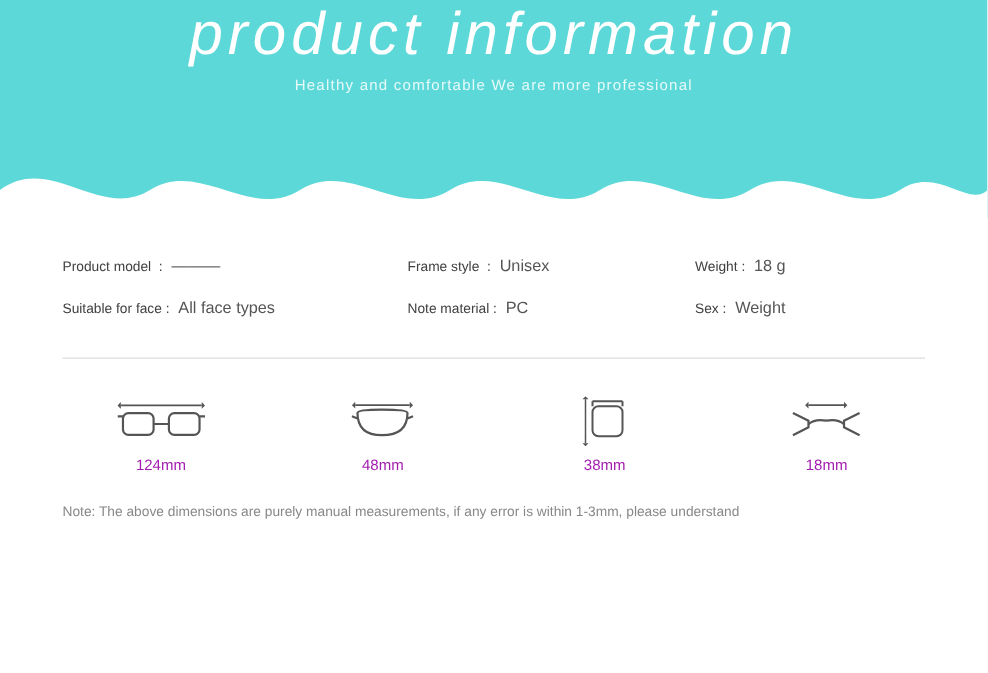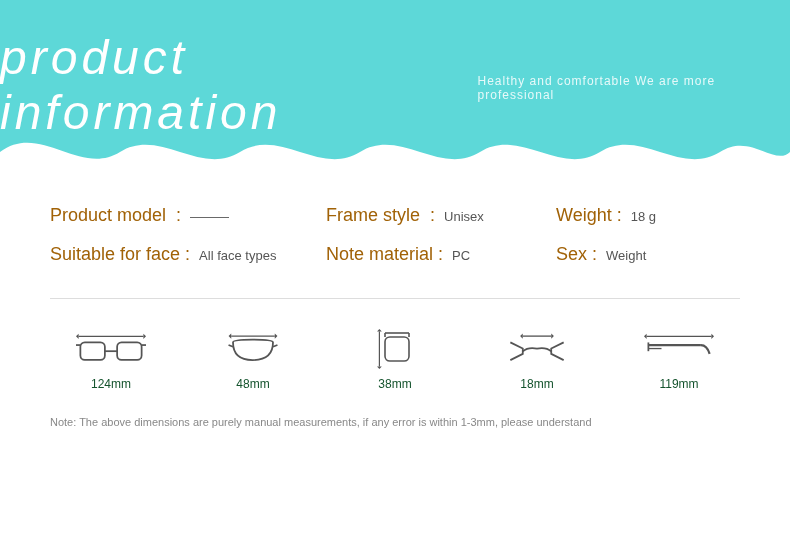--- a/index.html
+++ b/index.html
@@ -11,20 +11,21 @@
       overflow: hidden;
     }
 
     
     .header {
       background: #5dd8d8;
       width: 100%;
       height: 175px;
       position: relative;
       display: flex;
+      flex-direction: column;
       align-items: center;
       justify-content: flex-start;
     }
 
     .header-title {
       font-size: 48px;
       color: #fff;
       letter-spacing: 4px;
       font-weight: 300;
       font-style: italic;
@@ -63,22 +64,22 @@
       margin-bottom: 18px;
     }
 
     .info-group {
       display: flex;
       align-items: baseline;
       flex: 1;
     }
 
     .info-label {
-      font-size: 18px;
-      color: #a16207;
+      font-size: 11px;
+      color: #404040;
       white-space: nowrap;
       text-align: right;
     }
 
     .info-value {
       font-size: 13px;
       color: #555;
       margin-left: 4px;
     }
 
@@ -105,21 +106,21 @@
     }
 
     .measure-icon {
       display: flex;
       flex-direction: column;
       align-items: center;
     }
 
     .measure-label {
       font-size: 12px;
-      color: #14532d;
+      color: #a21caf;
     }
 
     
     .glasses-icon svg {
       width: 70px;
       height: 40px;
     }
 
     
     .note {
@@ -249,32 +250,16 @@
         <polygon points="46,5 46,11 49,8" fill="#555"></polygon>
 
         <path d="M0,15 L14,22 L14,28 L0,35" fill="none" stroke="#555" stroke-width="2"></path>
         <path d="M60,15 L46,22 L46,28 L60,35" fill="none" stroke="#555" stroke-width="2"></path>
         <path d="M14,25 Q20,20 30,22 Q40,20 46,25" fill="none" stroke="#555" stroke-width="2"></path>
       </svg>
     </div>
     <span class="measure-label">18mm</span>
   </div>
 
-  <div class="measure-item">
-    <div class="glasses-icon measure-icon">
-      <svg viewBox="0 0 80 45" xmlns="http://www.w3.org/2000/svg">
-
-        <line x1="3" y1="8" x2="77" y2="8" stroke="#555" stroke-width="1.5"></line>
-        <polygon points="3,5 3,11 0,8" fill="#555"></polygon>
-        <polygon points="77,5 77,11 80,8" fill="#555"></polygon>
-
-        <line x1="5" y1="18" x2="65" y2="18" stroke="#555" stroke-width="2.5"></line>
-        <line x1="5" y1="15" x2="5" y2="25" stroke="#555" stroke-width="2"></line>
-        <line x1="5" y1="22" x2="20" y2="22" stroke="#555" stroke-width="1.5"></line>
-        <path d="M65,18 Q72,18 75,28" fill="none" stroke="#555" stroke-width="2.5"></path>
-      </svg>
-    </div>
-    <span class="measure-label">119mm</span>
-  </div>
 
 </div>
 
 <p class="note">Note: The above dimensions are purely manual measurements, if any error is within 1-3mm, please understand</p>
 
 </body></html>

